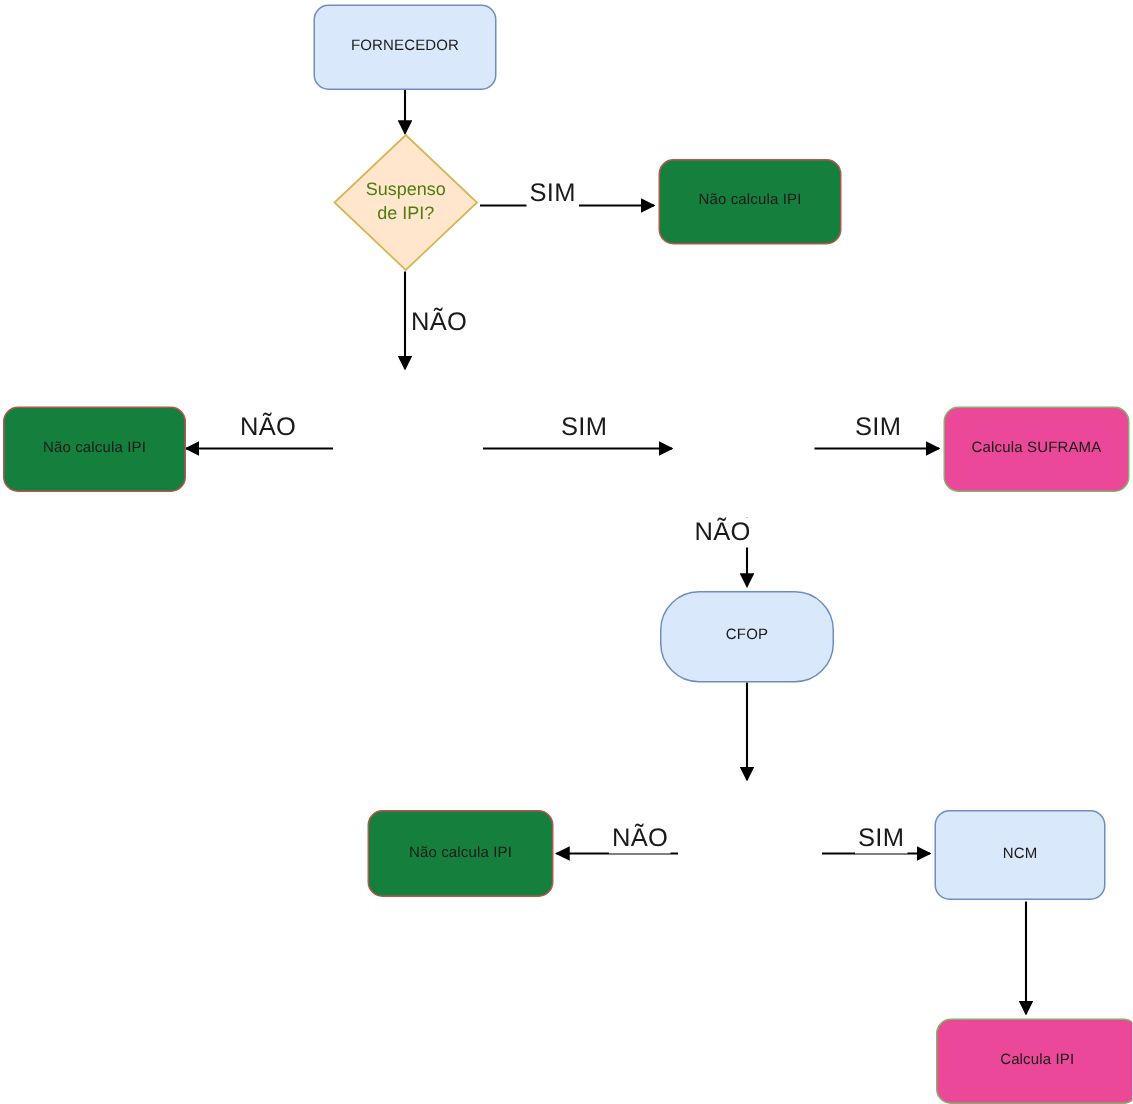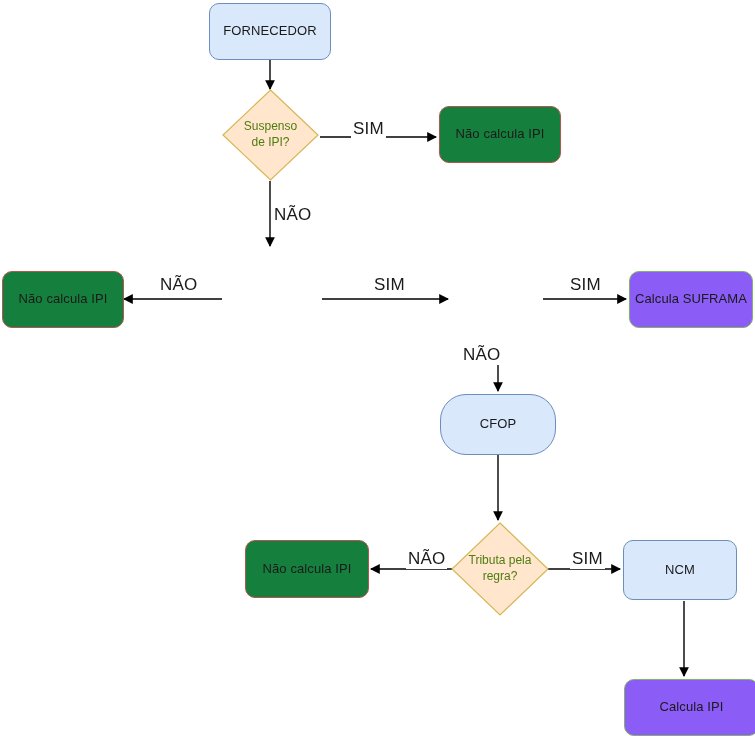--- a/index.html
+++ b/index.html
@@ -17,34 +17,34 @@
     background: #ffffff;
     overflow: hidden;
   }
   .node {
     position: absolute;
     box-sizing: border-box;
     display: flex;
     align-items: center;
     justify-content: center;
     text-align: center;
-    font-size: 13px;
+    font-size: 10px;
     color: #1a1a1a;
     line-height: 1.28;
     letter-spacing: 0.1px;
     white-space: pre-line;
   }
   .box {
     border-radius: 10px;
     border: 1px solid #6c8ebf;
     background: #dae8fc;
   }
   .box.blue   { border-color: #6c8ebf; background: #dae8fc; }
   .box.red    { border-color: #b85450; background: #15803d; }
-  .box.green  { border-color: #82b366; background: #8b5cf6; }
+  .box.green  { border-color: #82b366; background: #ec4899; }
 
   .diamond-wrap {
     position: absolute;
   }
   .diamond-wrap svg {
     position: absolute;
     left: 0;
     top: 0;
     display: block;
   }
@@ -148,27 +148,20 @@
   <div class="node box red" style="left:439px; top:106px; width:122px; height:57px;">Não calcula IPI</div>
 
 
   <div class="node box red" style="left:2px; top:271px; width:122px; height:57px;">Não calcula IPI</div>
 
 
   <div class="node box green" style="left:629px; top:271px; width:124px; height:57px;">Calcula SUFRAMA</div>
 
   <div class="node box blue" style="left:440px; top:394px; width:116px; height:61px;border-radius:26px;">CFOP</div>
 
-  <div class="diamond-wrap" style="left:451px; top:522px; width:98px; height:94px;">
-    <svg width="98" height="94" viewBox="0 0 98 94">
-      <polygon points="49,1 97,47 49,93 1,47" fill="#ffe6cc" stroke="#d6b656" stroke-width="1.2"></polygon>
-    </svg>
-    <div class="diamond-label">Tributa pela
-regra?</div>
-  </div>
 
   <div class="node box red" style="left:245px; top:540px; width:124px; height:58px;">Não calcula IPI</div>
 
   <div class="node box blue" style="left:623px; top:540px; width:114px; height:60px;">NCM</div>
 
   <div class="node box green" style="left:624px; top:679px; width:135px; height:57px;">Calcula IPI</div>
 
 </div>
 
 </body></html>

